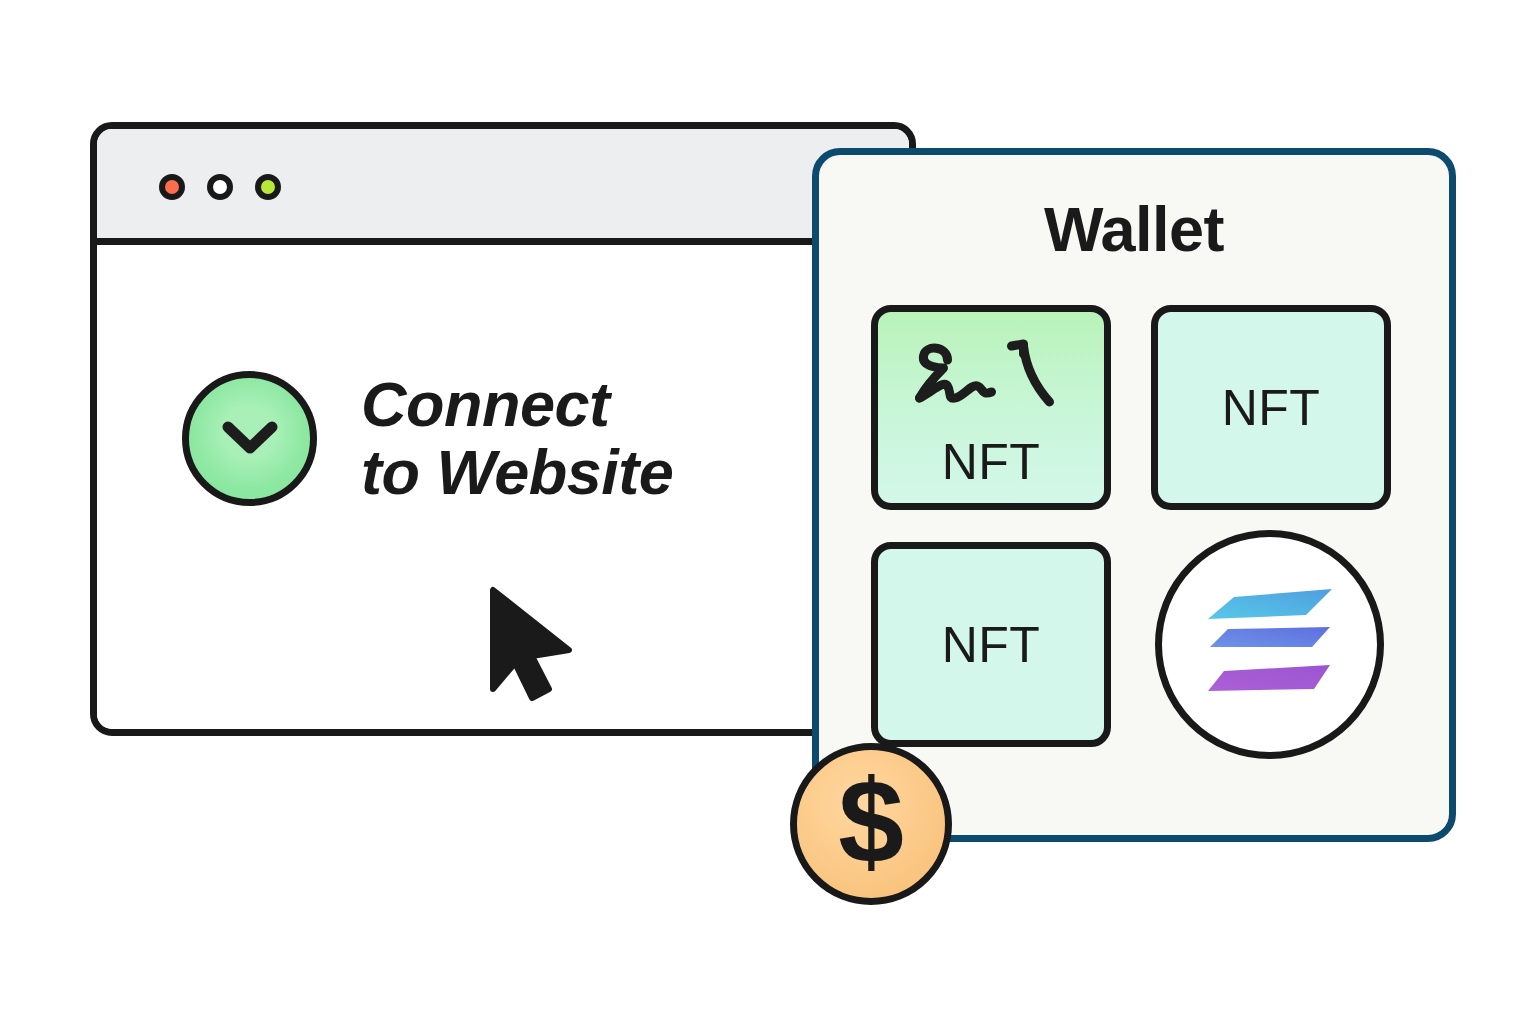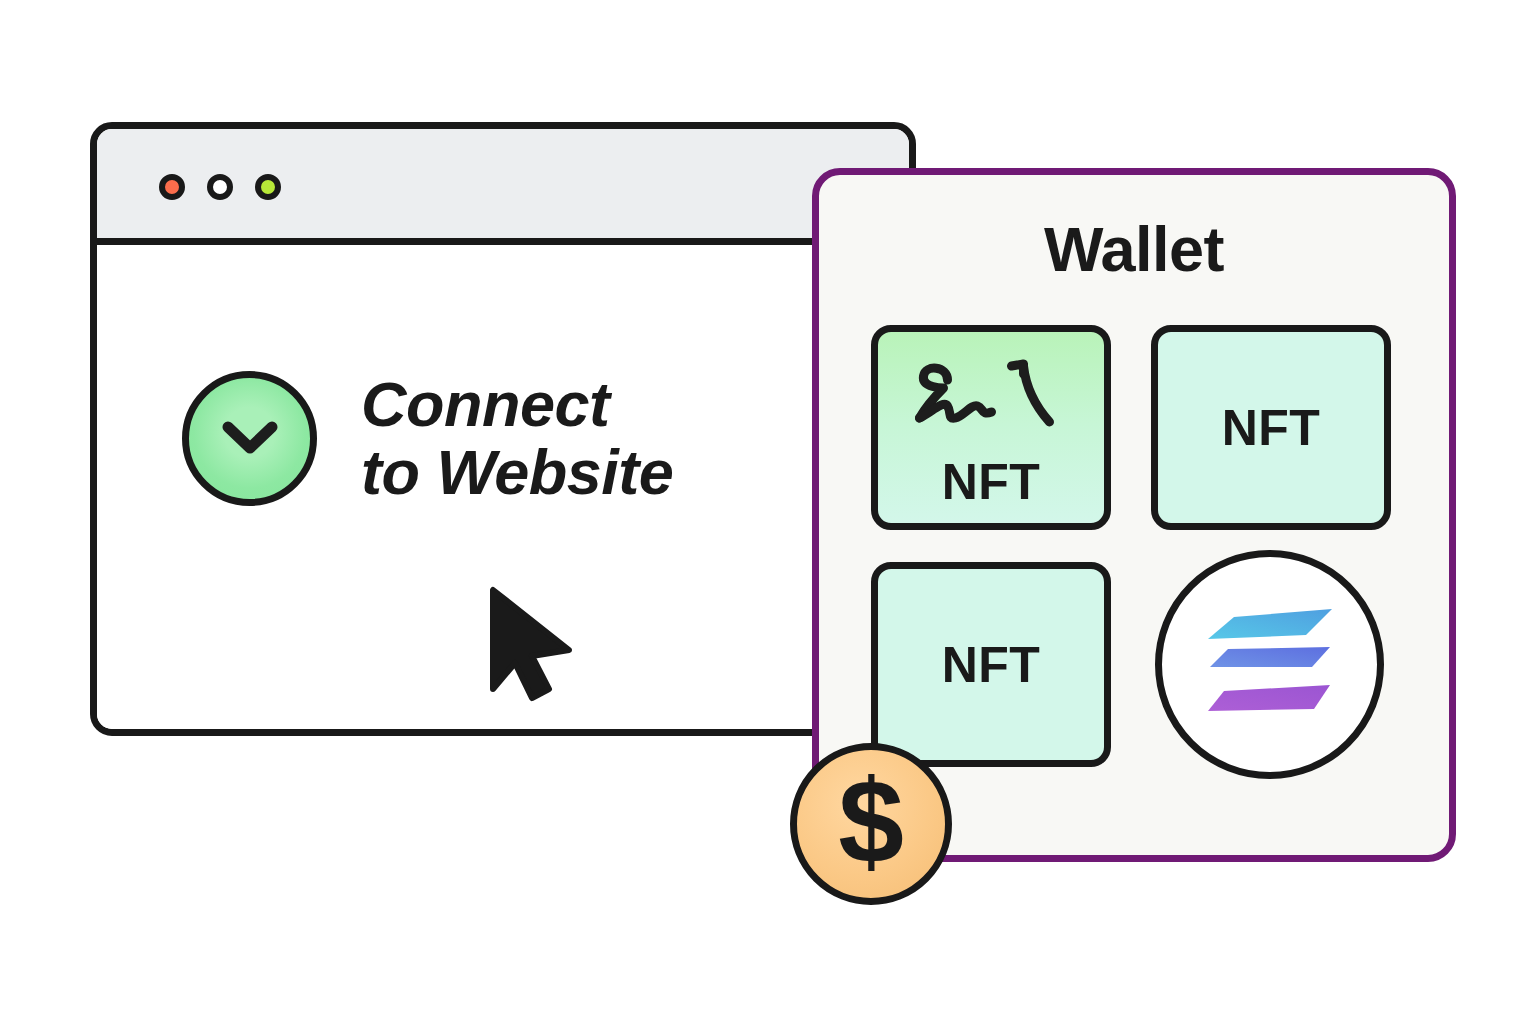--- a/index.html
+++ b/index.html
@@ -122,26 +122,26 @@
     width: 95px;
     height: 120px;
     z-index: 14;
   }
   .cursor svg { display: block; }
 
   
   .wallet-panel {
     position: absolute;
     left: 812px;
-    top: 168px;
+    top: 148px;
     width: 644px;
     height: 694px;
     box-sizing: border-box;
     background: #f8f8f5;
-    border: 7px solid #701a75;
+    border: 7px solid #0c4a6e;
     border-radius: 28px;
     z-index: 20;
   }
 
   .wallet-title {
     position: absolute;
     left: 0;
     right: 0;
     top: 38px;
     text-align: center;
@@ -174,21 +174,21 @@
     align-items: center;
     justify-content: center;
   }
   .nft-card.has-art {
     background: linear-gradient(180deg, #b9f3b9 0%, #c7f6d6 48%, #d3f7ea 100%);
     justify-content: flex-end;
     padding-bottom: 16px;
   }
   .nft-label {
     font-size: 50px;
-    font-weight: 700;
+    font-weight: 400;
     color: #1a1a1a;
     letter-spacing: 0.5px;
     line-height: 1;
   }
   .nft-art {
     position: absolute;
     left: 50%;
     top: 16px;
     transform: translateX(-50%);
     width: 175px;

